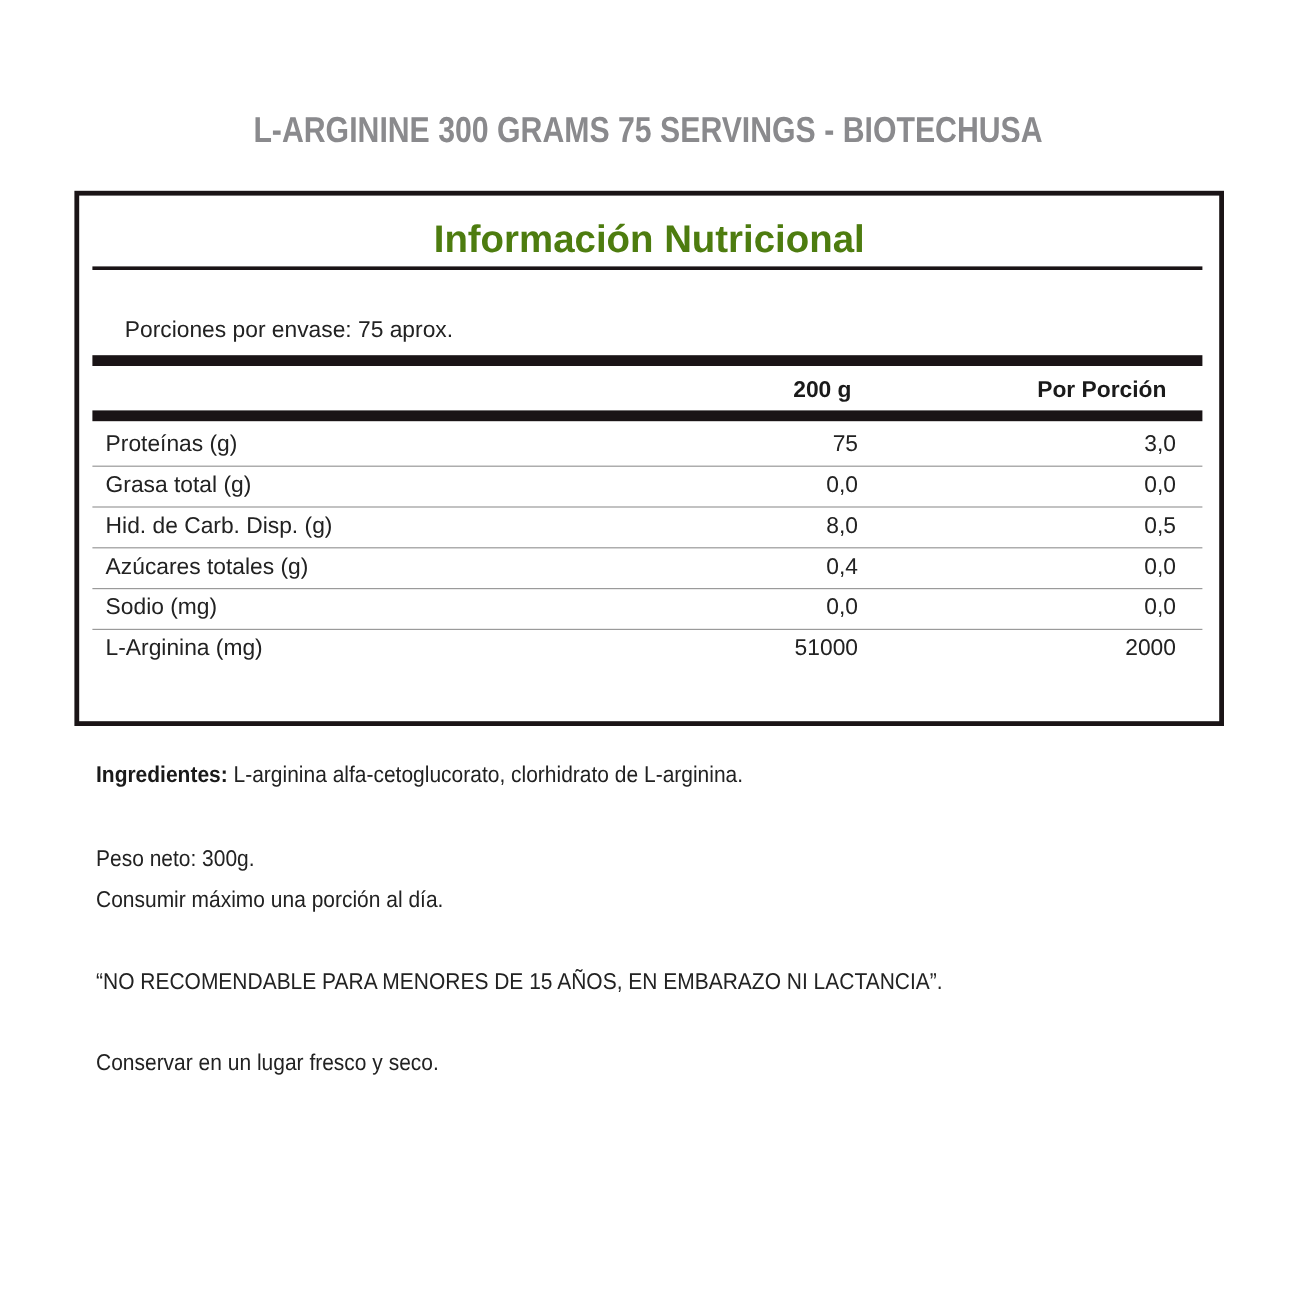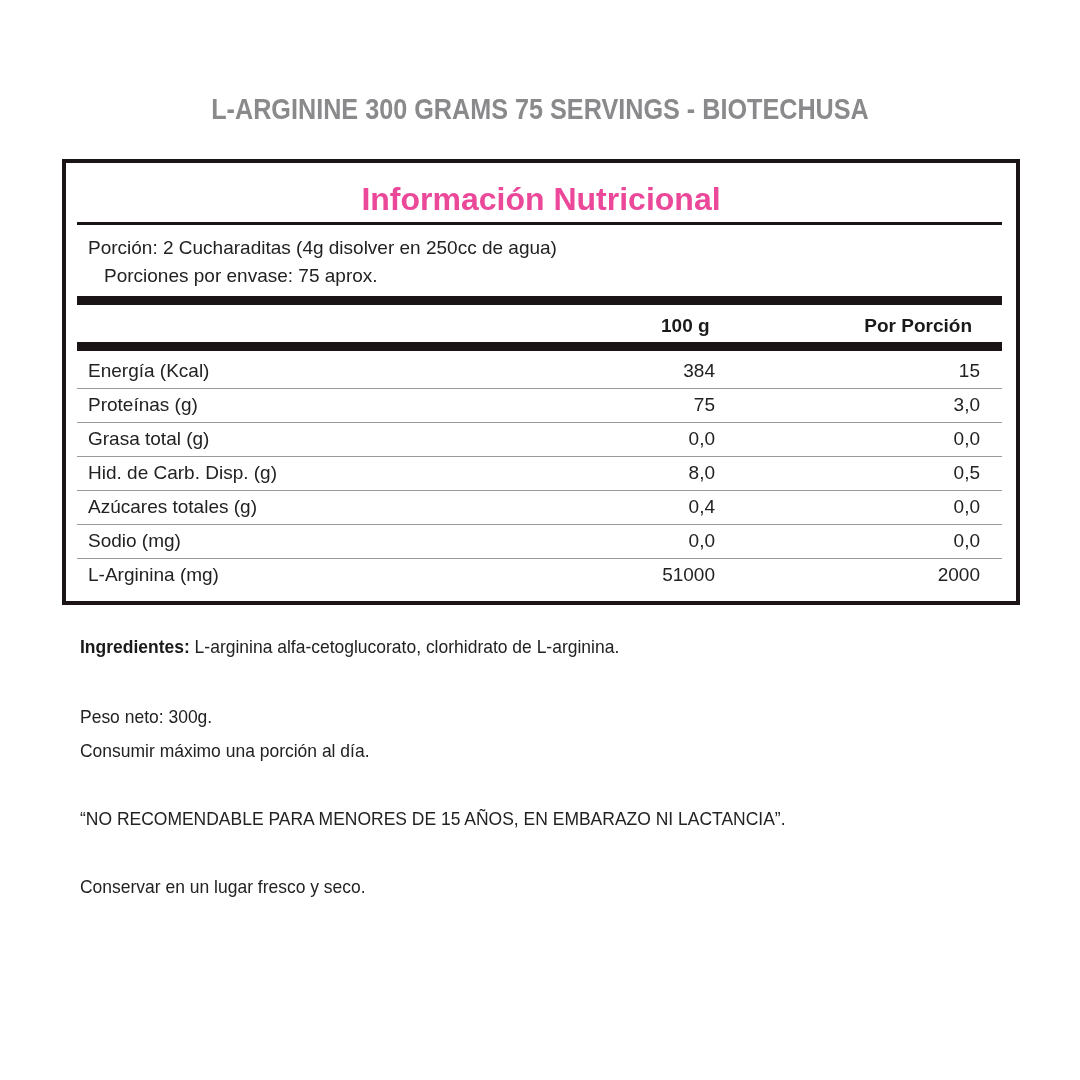--- a/index.html
+++ b/index.html
@@ -4,21 +4,21 @@
 <style>
   html, body { margin: 0; padding: 0; background: #ffffff; }
   body { width: 1080px; height: 1080px; position: relative; overflow: hidden;
          font-family: "Liberation Sans", sans-serif; color: #1a1a1a; }
   .page-title { position: absolute; left: 0; top: 92px; width: 1080px; text-align: center;
                 font-family: "Liberation Sans", sans-serif; font-weight: bold; font-size: 30px;
                 color: #8a8a8d; letter-spacing: 0px; transform: scaleX(0.84); transform-origin: 540px 0; }
   .label-box { position: absolute; left: 62px; top: 159px; width: 950px; height: 438px;
                border: 4px solid #1a1416; background: #fff; }
   .label-heading { position: absolute; left: 0; top: 18px; width: 100%; text-align: center;
-                   font-weight: bold; font-size: 32px; color: #ec4899; }
+                   font-weight: bold; font-size: 32px; color: #4d7c0f; }
   .rule-thin { position: absolute; left: 11px; width: 925px; height: 3px; background: #1a1416; }
   .rule-thick { position: absolute; left: 11px; width: 925px; height: 9px; background: #1a1416; }
   .serving { position: absolute; left: 22px; font-size: 19px; color: #222; }
   .col-head { position: absolute; top: 152px; font-weight: bold; font-size: 19px; color: #1a1a1a; }
   .rows { position: absolute; left: 11px; top: 192px; width: 925px; }
   .row { position: relative; height: 33px; border-bottom: 1px solid #9a9a9a; font-size: 19px; color: #222; }
   .row:last-child { border-bottom: none; }
   .row .name { position: absolute; left: 11px; top: 5px; }
   .row .v100 { position: absolute; right: 287px; top: 5px; text-align: right; }
   .row .vpor { position: absolute; right: 22px; top: 5px; text-align: right; }
@@ -27,33 +27,27 @@
   .text b { color: #1a1a1a; }
 </style>
 </head>
 <body>
 
 <div class="page-title">L-ARGININE 300 GRAMS 75 SERVINGS - BIOTECHUSA</div>
 
 <div class="label-box">
   <div class="label-heading">Información Nutricional</div>
   <div class="rule-thin" style="top:59px;"></div>
-  <div class="serving" style="top:74px;">Porción: 2 Cucharaditas (4g disolver en 250cc de agua)</div>
   <div class="serving" style="top:102px;margin-left:16px;">Porciones por envase: 75 aprox.</div>
   <div class="rule-thick" style="top:133px;"></div>
-  <div class="col-head" style="left:595px;">100 g</div>
+  <div class="col-head" style="left:595px;">200 g</div>
   <div class="col-head" style="right:44px;margin-left:44px;">Por Porción</div>
   <div class="rule-thick" style="top:179px;"></div>
 
   <div class="rows">
-    <div class="row">
-      <span class="name">Energía (Kcal)</span>
-      <span class="v100">384</span>
-      <span class="vpor">15</span>
-    </div>
     <div class="row">
       <span class="name">Proteínas (g)</span>
       <span class="v100">75</span>
       <span class="vpor">3,0</span>
     </div>
     <div class="row">
       <span class="name">Grasa total (g)</span>
       <span class="v100">0,0</span>
       <span class="vpor">0,0</span>
     </div>

